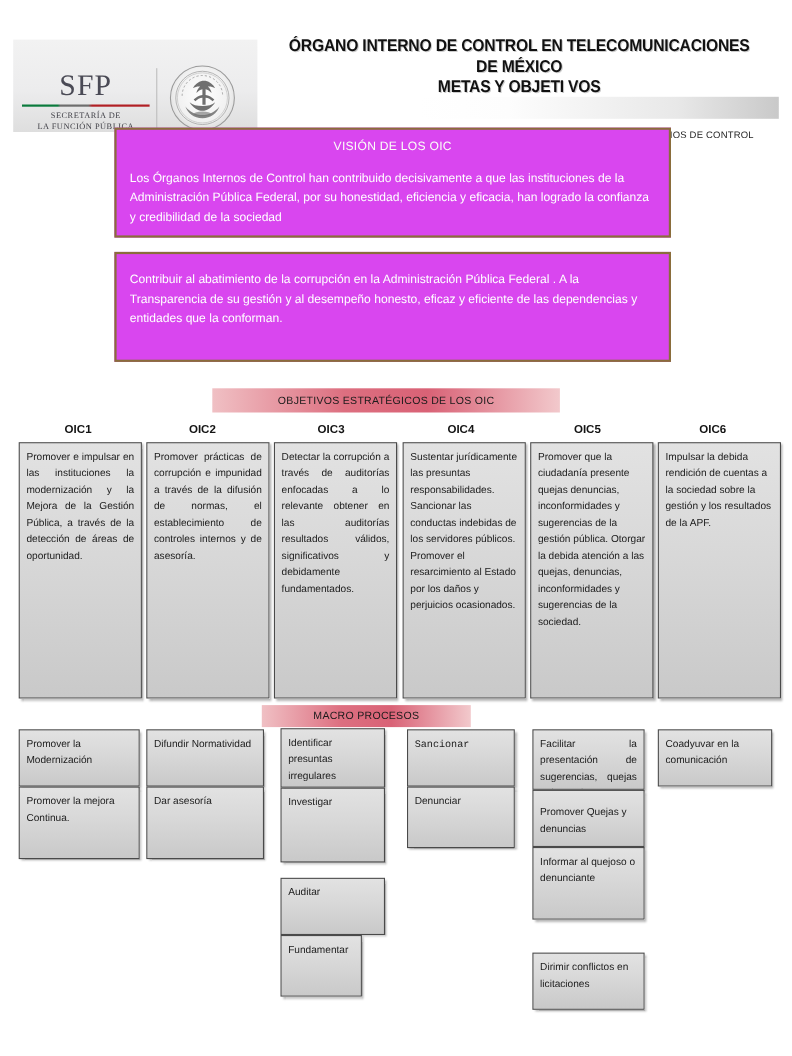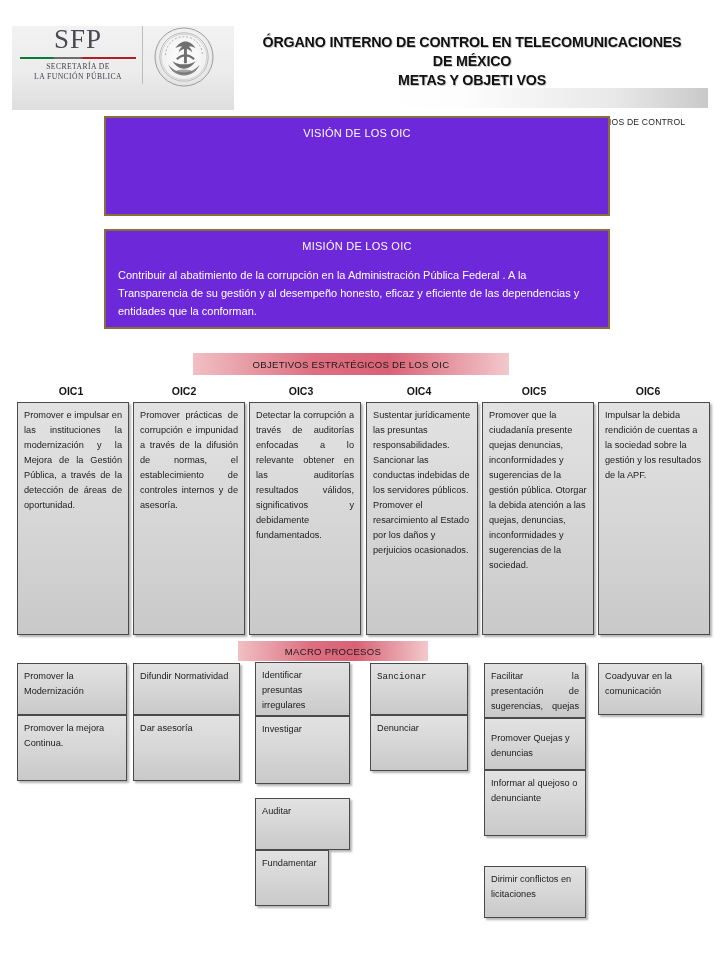--- a/index.html
+++ b/index.html
@@ -17,25 +17,25 @@
   }
 
   
   #header {
     position: absolute;
     left: 0; top: 0;
     width: 720px; height: 118px;
   }
   #logo-plate {
     position: absolute;
-    left: 12px; top: 26px;
+    left: 12px; top: 36px;
     width: 222px; height: 84px;
     background: linear-gradient(180deg,#f2f2f2 0%,#ececed 55%,#dedede 100%);
     display: flex;
-    align-items: flex-start;
+    align-items: flex-end;
   }
   #sfp-lockup {
     width: 120px;
     text-align: center;
     padding-left: 6px;
   }
   #sfp-mark {
     font-family: "Liberation Serif", serif;
     font-size: 27px;
     letter-spacing: 1px;
@@ -96,21 +96,21 @@
     letter-spacing: .2px;
     color: #1d1d1d;
     margin-top: 48px;
   }
 
   
   .green-panel {
     position: absolute;
     left: 104px;
     width: 506px;
-    background: #6d28d9;
+    background: #d946ef;
     border: 2px solid #8a6d3b;
     box-sizing: border-box;
     color: #ffffff;
   }
   #vision-panel { top: 116px; height: 100px; }
   #mission-panel { top: 229px; height: 100px; }
   .panel-heading {
     text-align: center;
     font-size: 11px;
     letter-spacing: .25px;
@@ -217,24 +217,24 @@
     <div class="hdr-title">METAS Y OBJETI VOS</div>
   </div>
 
   <div id="subtitle-bar">
     <span>MAPA ESTRATÉGICO DE LOS ÓRGANOS INTERNOS DE CONTROL</span>
   </div>
 </div>
 
 <div class="green-panel" id="vision-panel">
   <div class="panel-heading">VISIÓN DE LOS OIC</div>
+  <div class="panel-body">Los Órganos Internos de Control han contribuido decisivamente a que las instituciones de la Administración Pública Federal, por su honestidad, eficiencia y eficacia, han logrado la confianza y credibilidad de la sociedad</div>
 </div>
 
 <div class="green-panel" id="mission-panel">
-  <div class="panel-heading">MISIÓN DE LOS OIC</div>
   <div class="panel-body">Contribuir al abatimiento de la corrupción en la Administración Pública  Federal . A la Transparencia de su gestión y al desempeño honesto, eficaz y eficiente de las dependencias y entidades que la conforman.</div>
 </div>
 
 <div class="pink-banner" id="objectives-banner">
   <span>OBJETIVOS ESTRATÉGICOS DE LOS OIC</span>
 </div>
 
 <div class="oic-head" style="left:15px">OIC1</div>
 <div class="oic-head" style="left:128px">OIC2</div>
 <div class="oic-head" style="left:245px">OIC3</div>

